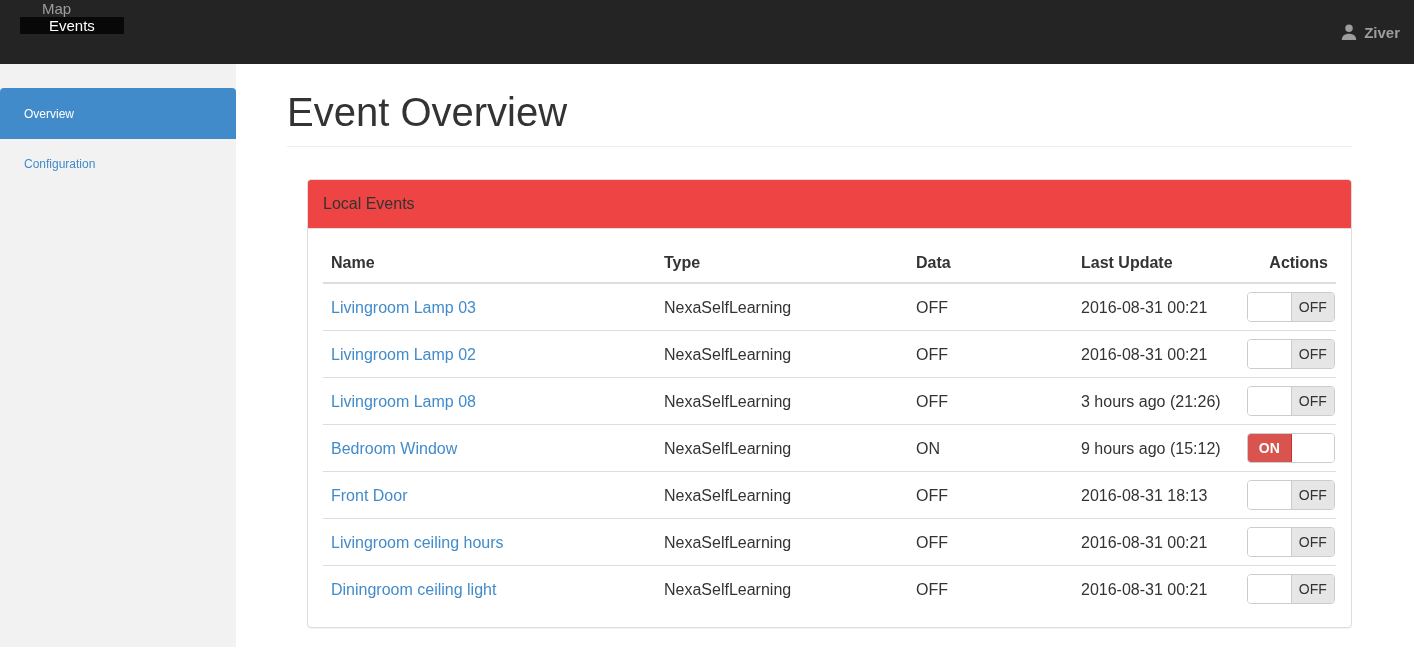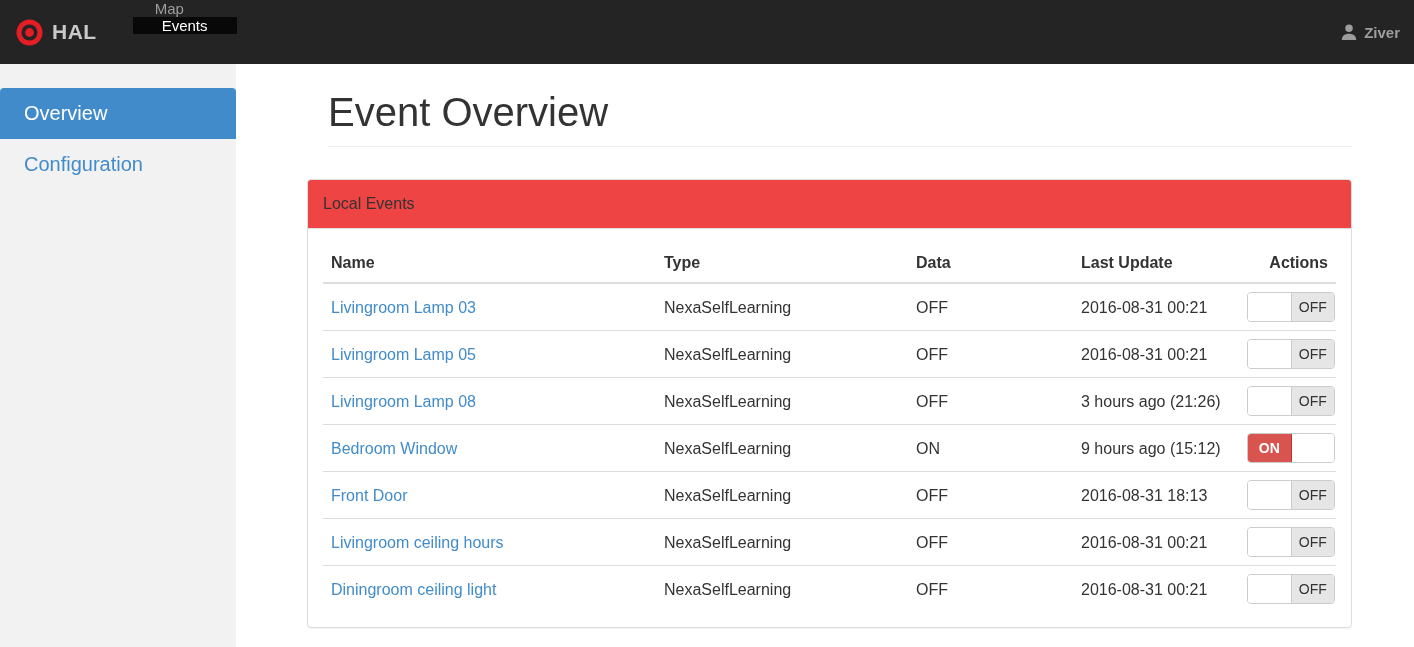--- a/index.html
+++ b/index.html
@@ -15,26 +15,26 @@
   .nav-item { display:flex; align-items:center; padding:0 22px; color:#9d9d9d; font-size:15px; cursor:pointer; }
   .nav-item.active { background:#080808; color:#fff; padding:0 29px; }
   .nav-user { margin-left:auto; display:flex; align-items:center; padding:0 14px; color:#9d9d9d;
               font-size:15px; font-weight:bold; cursor:pointer; }
   .user-icon { width:18px; height:18px; margin-right:6px; display:block; }
 
   
   .shell { display:flex; height:583px; }
   .sidebar { width:236px; background:#f2f2f2; flex-shrink:0; padding-top:24px; }
   .side-item { height:51px; display:flex; align-items:center; padding-left:24px;
-               font-size:20px; color:#428bca; cursor:pointer; }
+               font-size:12px; color:#428bca; cursor:pointer; }
   .side-item.active { background:#428bca; color:#fff; border-radius:4px 4px 0 0; }
   .side-item:not(.active) { height:50px; }
 
   .main { flex:1; background:#fff; padding:0 62px 0 51px; }
-  .page-header { margin-top:26px; padding-bottom:12px; border-bottom:1px solid #eee;margin-left:41px; }
+  .page-header { margin-top:26px; padding-bottom:12px; border-bottom:1px solid #eee; }
   .page-header h1 { font-size:40px; font-weight:400; color:#333; line-height:44px; }
 
   
   .panel-wrap { margin-top:32px; margin-left:20px; }
   .panel { border:1px solid #ddd; border-radius:4px; background:#fff;
            box-shadow:0 1px 1px rgba(0,0,0,0.05); }
   .panel-heading { background:#ef4444; border-bottom:1px solid #ddd; border-radius:3px 3px 0 0;
                    padding:14px 15px; font-size:16px; color:#333; line-height:20px; }
   .panel-body { padding:15px; }
 
@@ -51,28 +51,20 @@
             overflow:hidden; background:#fff; vertical-align:middle; cursor:pointer; }
   .seg { flex:1; display:flex; align-items:center; justify-content:center; font-size:14px; line-height:1; }
   .knob { background:#fff; }
   .lab-off { background:#e6e6e6; color:#333; border-left:1px solid #ccc; }
   .lab-on  { background:#d9534f; color:#fff; font-weight:bold; border-right:1px solid #c9302c; }
 </style>
 </head>
 <body>
 
 <div class="navbar">
-  <div class="brand">
-    <svg class="brand-logo" viewBox="0 0 27 27">
-      <circle cx="13.5" cy="13.5" r="13" fill="#e31e24"></circle>
-      <circle cx="13.5" cy="13.5" r="8" fill="#242424"></circle>
-      <circle cx="13.5" cy="13.5" r="4.4" fill="#e31e24"></circle>
-    </svg>
-    <span class="brand-text">HAL</span>
-  </div>
   <ul class="nav-items">
     <li class="nav-item">Map</li>
     <li class="nav-item active">Events</li>
   </ul>
   <div class="nav-user">
     <svg class="user-icon" viewBox="0 0 16 16">
       <circle cx="8" cy="4.6" r="3.3" fill="#9d9d9d"></circle>
       <path d="M1.6 15c0-3.6 3-5.4 6.4-5.4s6.4 1.8 6.4 5.4z" fill="#9d9d9d"></path>
     </svg>
     <span>Ziver</span>
@@ -116,21 +108,21 @@
                   <td><a>Livingroom Lamp 03</a></td>
                   <td>NexaSelfLearning</td>
                   <td>OFF</td>
                   <td>2016-08-31 00:21</td>
                   <td class="cell-actions"><div class="switch">
                       <span class="seg knob"></span>
                       <span class="seg lab-off">OFF</span>
                     </div></td>
                 </tr>
                 <tr>
-                  <td><a>Livingroom Lamp 05</a></td>
+                  <td><a>Livingroom Lamp 02</a></td>
                   <td>NexaSelfLearning</td>
                   <td>OFF</td>
                   <td>2016-08-31 00:21</td>
                   <td class="cell-actions"><div class="switch">
                       <span class="seg knob"></span>
                       <span class="seg lab-off">OFF</span>
                     </div></td>
                 </tr>
                 <tr>
                   <td><a>Livingroom Lamp 08</a></td>

